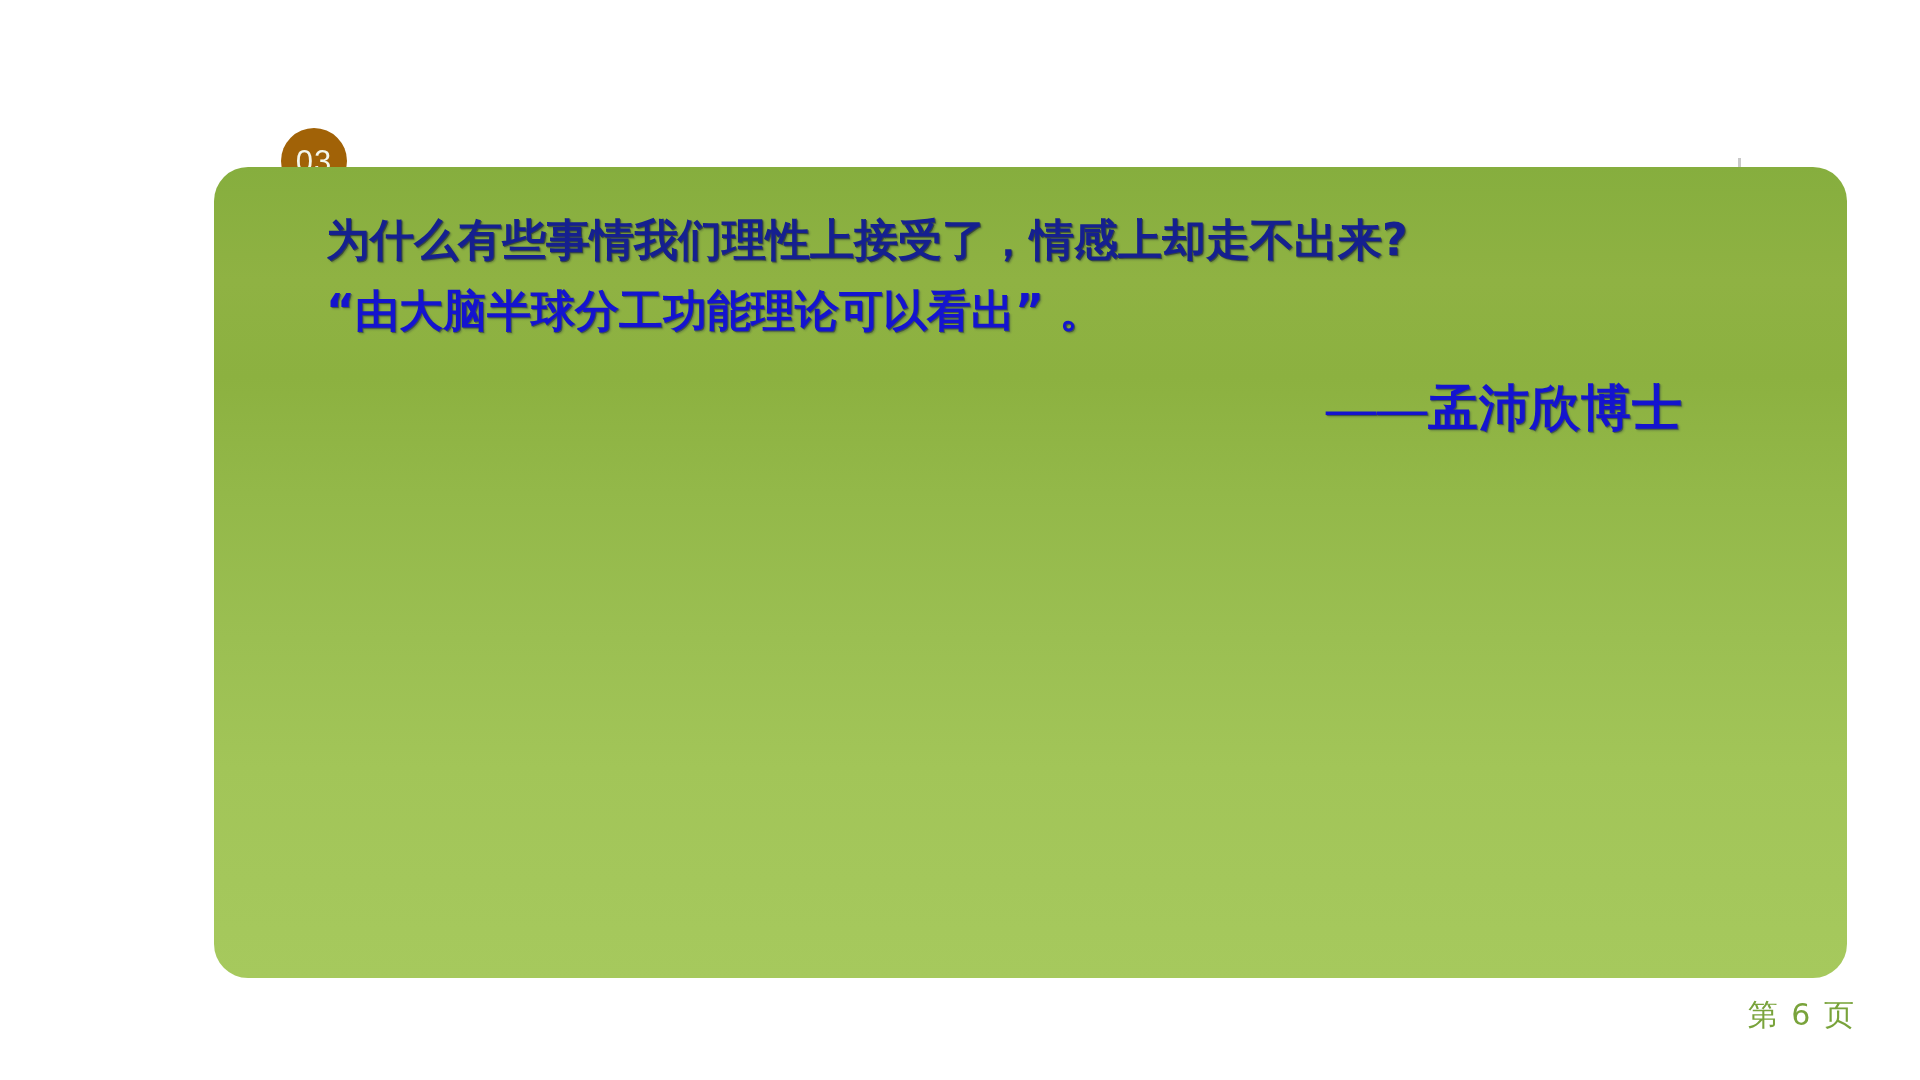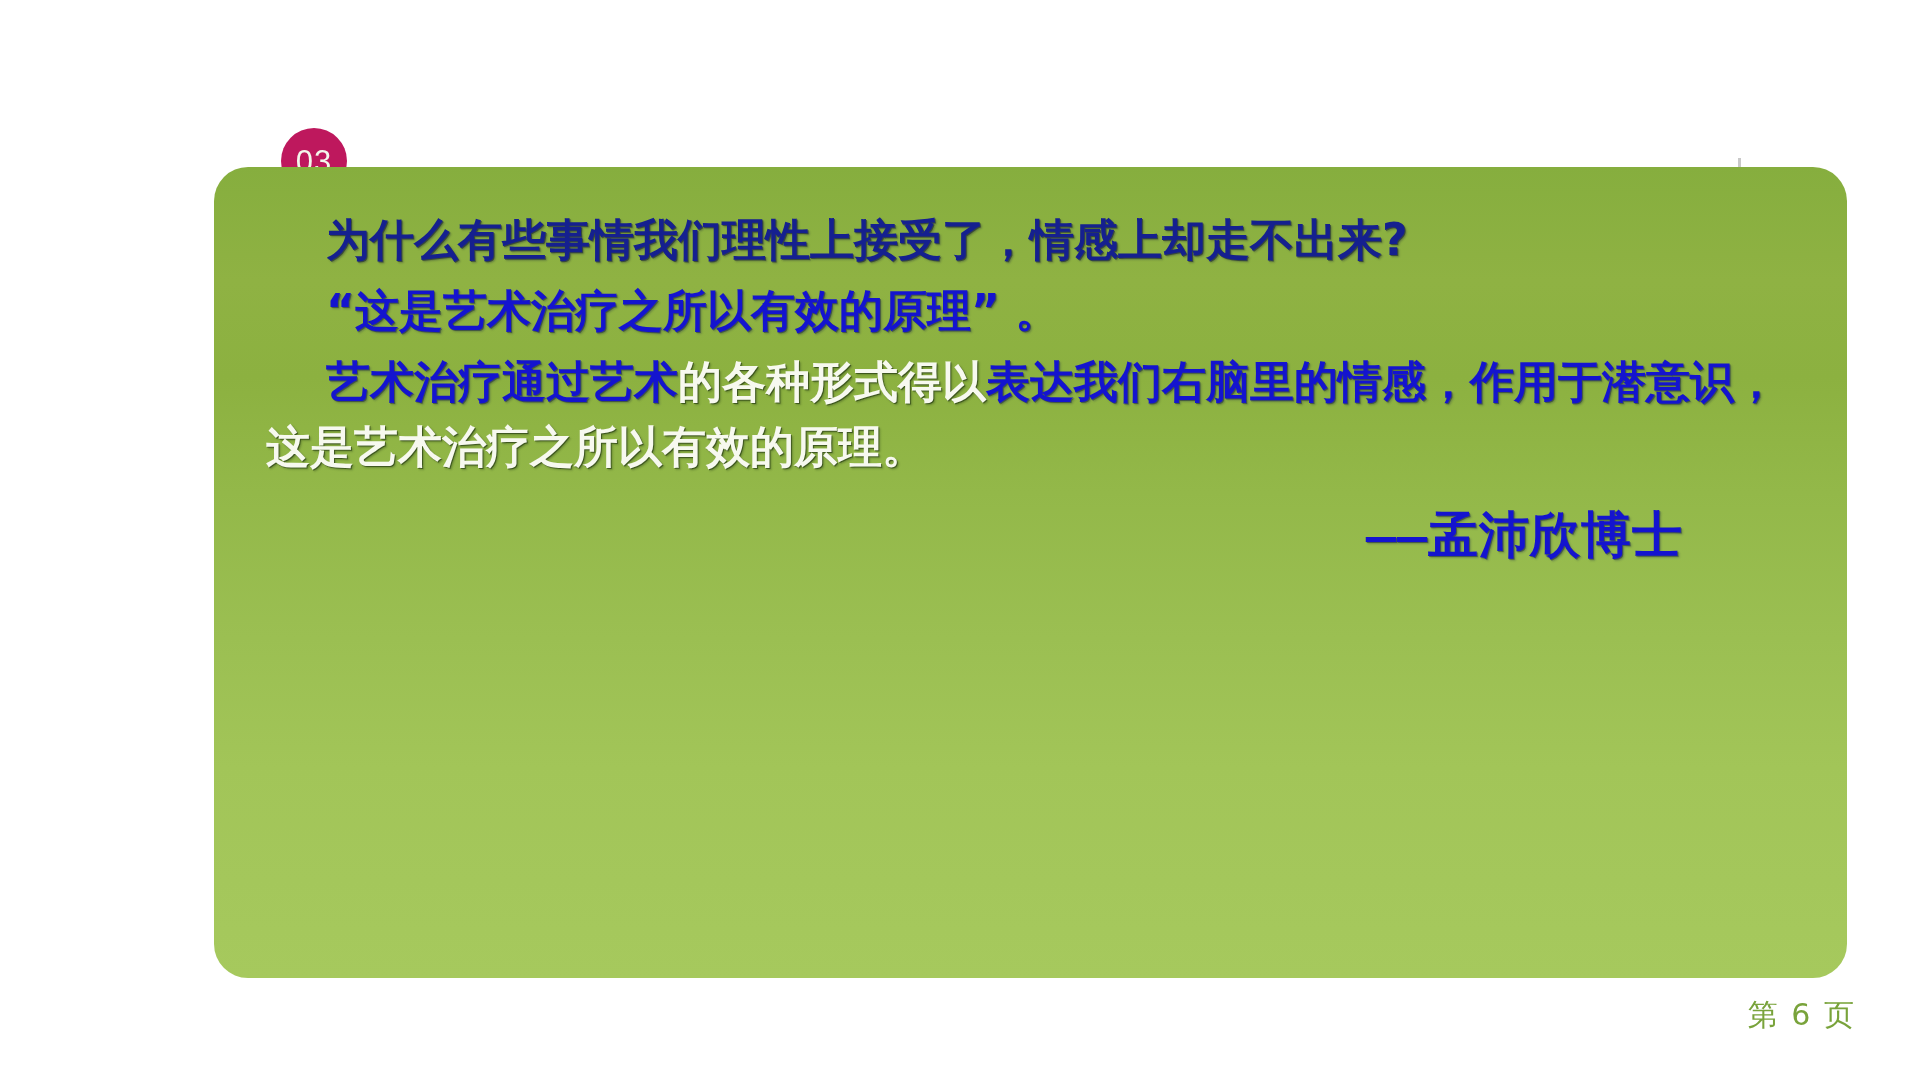--- a/index.html
+++ b/index.html
@@ -30,21 +30,21 @@
     height: 90px;
   }
 
   .section-badge {
     position: absolute;
     left: 281px;
     top: 70px;
     width: 66px;
     height: 66px;
     border-radius: 50%;
-    background: #be185d;
+    background: #a16207;
     display: flex;
     align-items: center;
     justify-content: center;
   }
   .section-badge-number {
     color: #f4f7ec;
     font-size: 31px;
     font-weight: 400;
     letter-spacing: 1px;
     line-height: 1;
@@ -123,24 +123,24 @@
       2px 2px 2px rgba(15,25,70,0.25);
   }
   .t-navy {
     color: #15208f;
     text-shadow:
       1px 1px 0 rgba(10,15,55,0.50),
       2px 2px 2px rgba(10,15,55,0.28);
   }
 
   .attribution {
-    margin-top: 23px;
+    margin-top: 32px;
     text-align: right;
     padding-right: 112px;
-    font-family: Liberation Mono, monospace;
+    font-family: Liberation Serif, serif;
     font-size: 50px;
     font-weight: 700;
     color: #1414cf;
     letter-spacing: 1px;
     text-shadow:
       1px 1px 0 rgba(15,25,70,0.45),
       2px 2px 2px rgba(15,25,70,0.25);
   }
 
   
@@ -164,22 +164,21 @@
       <span class="section-badge-number">03</span>
     </div>
     <div class="header-tick"></div>
   </div>
 
   <div class="content-panel">
 
     <p class="body-text para indent t-navy">为什么有些事情我们理性上接受了，情感上却走不出来?</p>
 
 
-    <p class="body-text para indent t-blue">“这是艺术治疗之所以有效的原理” 。</p>
+    <p class="body-text para indent t-blue">“由大脑半球分工功能理论可以看出” 。</p>
 
-    <p class="body-text para indent"><span class="t-blue">艺术治疗通过艺术</span><span class="t-white">的各种形式得以</span><span class="t-blue">表达我们右脑里的情感，作用于潜意识，</span><span class="t-white">这是艺术治疗之所以有效的原理。</span></p>
 
     <div class="attribution">——孟沛欣博士</div>
   </div>
 
   <div class="page-number">第 6 页</div>
 
 </div>
 
 </body></html>

